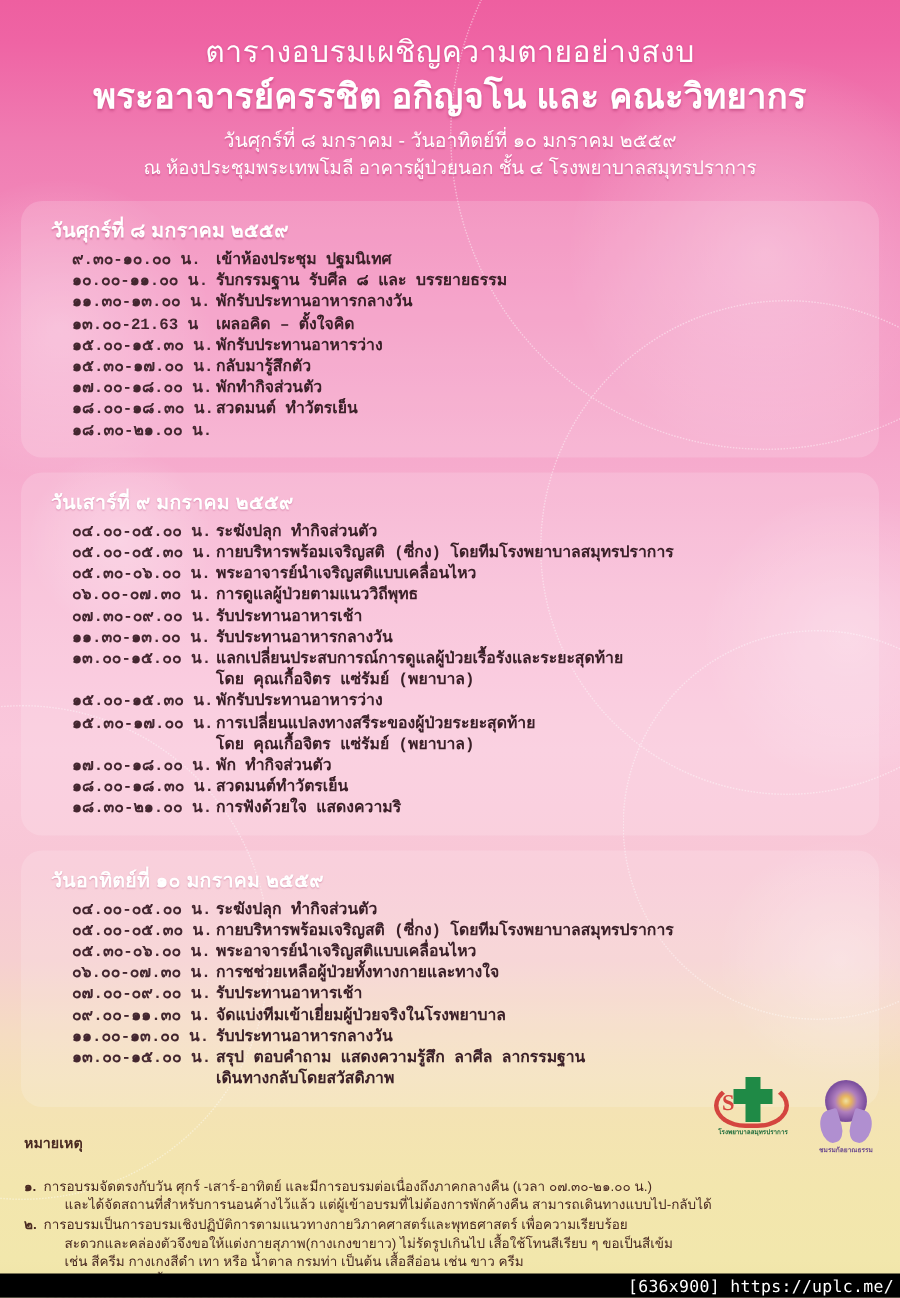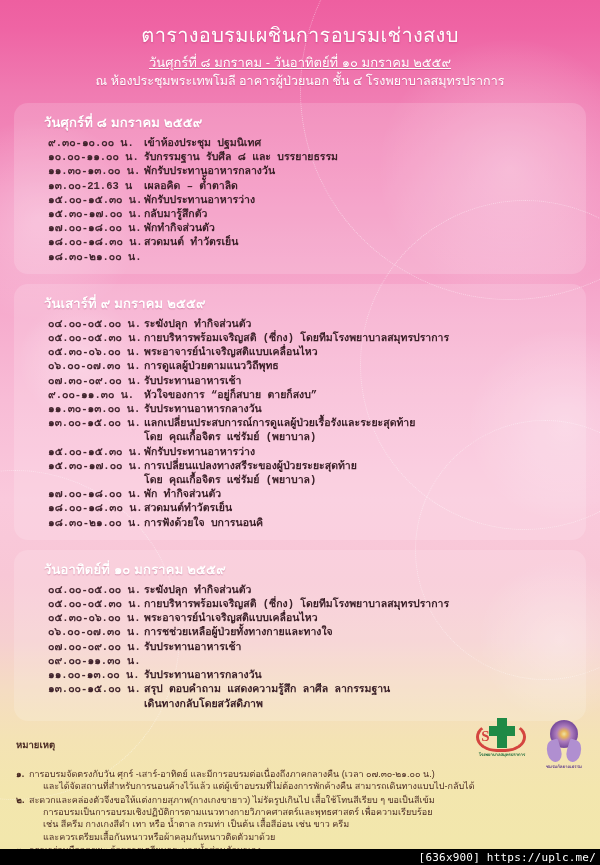--- a/index.html
+++ b/index.html
@@ -70,21 +70,20 @@
     line-height: 30px;
     letter-spacing: 0.2px;
     margin-top: 1px;
     text-shadow: 0 1px 2px rgba(150,20,80,0.40);
   }
   .header .line-3 {
     font-size: 13px;
     line-height: 19px;
     margin-top: 5px;
     text-shadow: 0 1px 1px rgba(150,20,80,0.30);
-    text-decoration: underline;
   }
   .header .line-4 {
     font-size: 12.5px;
     line-height: 19px;
     text-shadow: 0 1px 1px rgba(150,20,80,0.30);
   }
 
   
   .panels {
     position: relative;
@@ -94,21 +93,21 @@
     position: relative;
     background: rgba(255,255,255,0.16);
     border-radius: 14px;
     padding: 9px 12px 10px 12px;
     margin-bottom: 10px;
   }
   .day-title {
     font-size: 13px;
     font-weight: bold;
     color: #ffffff;
-    margin: 0 0 3px 18px;
+    margin: 0 0 3px 8px;
     text-shadow: 0 1px 1px rgba(150,20,80,0.30);
     letter-spacing: 0.2px;
   }
   .rows { margin: 0; padding: 0; font-family: Liberation Mono, monospace; }
   .row {
     display: flex;
     align-items: flex-start;
     font-size: 10.5px;
     line-height: 14.2px;
     color: #3a2430;
@@ -255,21 +254,22 @@
     <div class="blob" style="left:470px;top:330px;width:190px;height:190px;"></div>
     <div class="blob" style="left:20px;top:300px;width:120px;height:120px;"></div>
     <div class="blob" style="left:480px;top:560px;width:160px;height:160px;"></div>
     <div class="swirl" style="left:300px;top:-120px;width:420px;height:420px;"></div>
     <div class="swirl" style="left:360px;top:200px;width:330px;height:330px;"></div>
     <div class="swirl" style="left:415px;top:420px;width:260px;height:260px;"></div>
     <div class="swirl" style="left:-150px;top:470px;width:330px;height:330px;"></div>
   </div>
 
   <div class="header">
-    <div class="line-1">ตารางอบรมเผชินการอบรมเช่างสงบ</div>
+    <div class="line-1">ตารางอบรมเผชิญความตายอย่างสงบ</div>
+    <div class="line-2">พระอาจารย์ครรชิต อกิญจโน และ คณะวิทยากร</div>
     <div class="line-3">วันศุกร์ที่ ๘ มกราคม - วันอาทิตย์ที่ ๑๐ มกราคม ๒๕๕๙</div>
     <div class="line-4">ณ ห้องประชุมพระเทพโมลี อาคารผู้ป่วยนอก ชั้น ๔ โรงพยาบาลสมุทรปราการ</div>
   </div>
 
   <div class="panels" id="panels">
       <div class="day-panel">
         <div class="day-title">วันศุกร์ที่ ๘ มกราคม ๒๕๕๙</div>
         <div class="rows">
           <div class="row">
             <div class="time">๙.๓๐-๑๐.๐๐ น.</div>
@@ -278,21 +278,21 @@
           <div class="row">
             <div class="time">๑๐.๐๐-๑๑.๐๐ น.</div>
             <div class="act"><span>รับกรรมฐาน รับศีล ๘ และ บรรยายธรรม</span></div>
           </div>
           <div class="row">
             <div class="time">๑๑.๓๐-๑๓.๐๐ น.</div>
             <div class="act"><span>พักรับประทานอาหารกลางวัน</span></div>
           </div>
           <div class="row">
             <div class="time">๑๓.๐๐-21.63 น</div>
-            <div class="act"><span>เผลอคิด – ตั้ำตาลิด</span></div>
+            <div class="act"><span>เผลอคิด – ตั้งใจคิด</span></div>
           </div>
           <div class="row">
             <div class="time">๑๕.๐๐-๑๕.๓๐ น.</div>
             <div class="act"><span>พักรับประทานอาหารว่าง</span></div>
           </div>
           <div class="row">
             <div class="time">๑๕.๓๐-๑๗.๐๐ น.</div>
             <div class="act"><span>กลับมารู้สึกตัว</span></div>
           </div>
           <div class="row">
@@ -325,24 +325,20 @@
           </div>
           <div class="row">
             <div class="time">๐๖.๐๐-๐๗.๓๐ น.</div>
             <div class="act"><span>การดูแลผู้ป่วยตามแนววิถีพุทธ</span></div>
           </div>
           <div class="row">
             <div class="time">๐๗.๓๐-๐๙.๐๐ น.</div>
             <div class="act"><span>รับประทานอาหารเช้า</span></div>
           </div>
           <div class="row">
-            <div class="time">๙.๐๐-๑๑.๓๐ น.</div>
-            <div class="act"><span>หัวใจของการ “อยู่ก็สบาย ตายก็สงบ”</span></div>
-          </div>
-          <div class="row">
             <div class="time">๑๑.๓๐-๑๓.๐๐ น.</div>
             <div class="act"><span>รับประทานอาหารกลางวัน</span></div>
           </div>
           <div class="row">
             <div class="time">๑๓.๐๐-๑๕.๐๐ น.</div>
             <div class="act"><span>แลกเปลี่ยนประสบการณ์การดูแลผู้ป่วยเรื้อรังและระยะสุดท้าย</span><span class="sub">โดย คุณเกื้อจิตร แซ่รัมย์ (พยาบาล)</span></div>
           </div>
           <div class="row">
             <div class="time">๑๕.๐๐-๑๕.๓๐ น.</div>
             <div class="act"><span>พักรับประทานอาหารว่าง</span></div>
@@ -354,21 +350,21 @@
           <div class="row">
             <div class="time">๑๗.๐๐-๑๘.๐๐ น.</div>
             <div class="act"><span>พัก ทำกิจส่วนตัว</span></div>
           </div>
           <div class="row">
             <div class="time">๑๘.๐๐-๑๘.๓๐ น.</div>
             <div class="act"><span>สวดมนต์ทำวัตรเย็น</span></div>
           </div>
           <div class="row">
             <div class="time">๑๘.๓๐-๒๑.๐๐ น.</div>
-            <div class="act"><span>การฟังด้วยใจ บการนอนคิ</span></div>
+            <div class="act"><span>การฟังด้วยใจ แสดงความริ</span></div>
           </div>
         </div>
       </div>
       <div class="day-panel">
         <div class="day-title">วันอาทิตย์ที่ ๑๐ มกราคม ๒๕๕๙</div>
         <div class="rows">
           <div class="row">
             <div class="time">๐๔.๐๐-๐๕.๐๐ น.</div>
             <div class="act"><span>ระฆังปลุก ทำกิจส่วนตัว</span></div>
           </div>
@@ -383,20 +379,21 @@
           <div class="row">
             <div class="time">๐๖.๐๐-๐๗.๓๐ น.</div>
             <div class="act"><span>การชช่วยเหลือผู้ป่วยทั้งทางกายและทางใจ</span></div>
           </div>
           <div class="row">
             <div class="time">๐๗.๐๐-๐๙.๐๐ น.</div>
             <div class="act"><span>รับประทานอาหารเช้า</span></div>
           </div>
           <div class="row">
             <div class="time">๐๙.๐๐-๑๑.๓๐ น.</div>
+            <div class="act"><span>จัดแบ่งทีมเข้าเยี่ยมผู้ป่วยจริงในโรงพยาบาล</span></div>
           </div>
           <div class="row">
             <div class="time">๑๑.๐๐-๑๓.๐๐ น.</div>
             <div class="act"><span>รับประทานอาหารกลางวัน</span></div>
           </div>
           <div class="row">
             <div class="time">๑๓.๐๐-๑๕.๐๐ น.</div>
             <div class="act"><span>สรุป ตอบคำถาม แสดงความรู้สึก ลาศีล ลากรรมฐาน</span><span class="sub">เดินทางกลับโดยสวัสดิภาพ</span></div>
           </div>
         </div>
@@ -409,22 +406,22 @@
         <div class="note">
           <div class="num">๑.</div>
           <div class="body">
             <span>การอบรมจัดตรงกับวัน ศุกร์ -เสาร์-อาทิตย์ และมีการอบรมต่อเนื่องถึงภาคกลางคืน (เวลา ๐๗.๓๐-๒๑.๐๐ น.)</span>
             <span>และได้จัดสถานที่สำหรับการนอนค้างไว้แล้ว แต่ผู้เข้าอบรมที่ไม่ต้องการพักค้างคืน สามารถเดินทางแบบไป-กลับได้</span>
           </div>
         </div>
         <div class="note">
           <div class="num">๒.</div>
           <div class="body">
+            <span>การอบรมเป็นการอบรมเชิงปฏิบัติการตามแนวทางกายวิภาคศาสตร์และพุทธศาสตร์ เพื่อความเรียบร้อย</span>
             <span>สะดวกและคล่องตัวจึงขอให้แต่งกายสุภาพ(กางเกงขายาว) ไม่รัดรูปเกินไป เสื้อใช้โทนสีเรียบ ๆ ขอเป็นสีเข้ม</span>
-            <span>การอบรมเป็นการอบรมเชิงปฏิบัติการตามแนวทางกายวิภาคศาสตร์และพุทธศาสตร์ เพื่อความเรียบร้อย</span>
             <span>เช่น สีครีม กางเกงสีดำ เทา หรือ น้ำตาล กรมท่า เป็นต้น เสื้อสีอ่อน เช่น ขาว ครีม</span>
             <span>และควรเตรียมเสื้อกันหนาวหรือผ้าคลุมกันหนาวติดตัวมาด้วย</span>
           </div>
         </div>
         <div class="note">
           <div class="num">๓.</div>
           <div class="body">
             <span>กรุณาร่วมมือลดขยะ ด้วยการเตรียมกระบอกน้ำส่วนตัวมาเอง</span>
           </div>
         </div>

